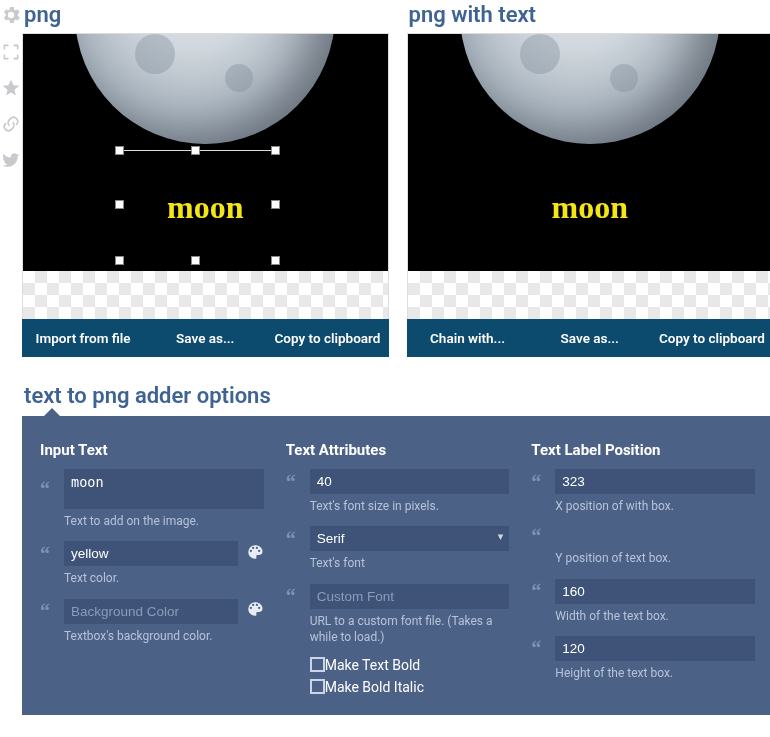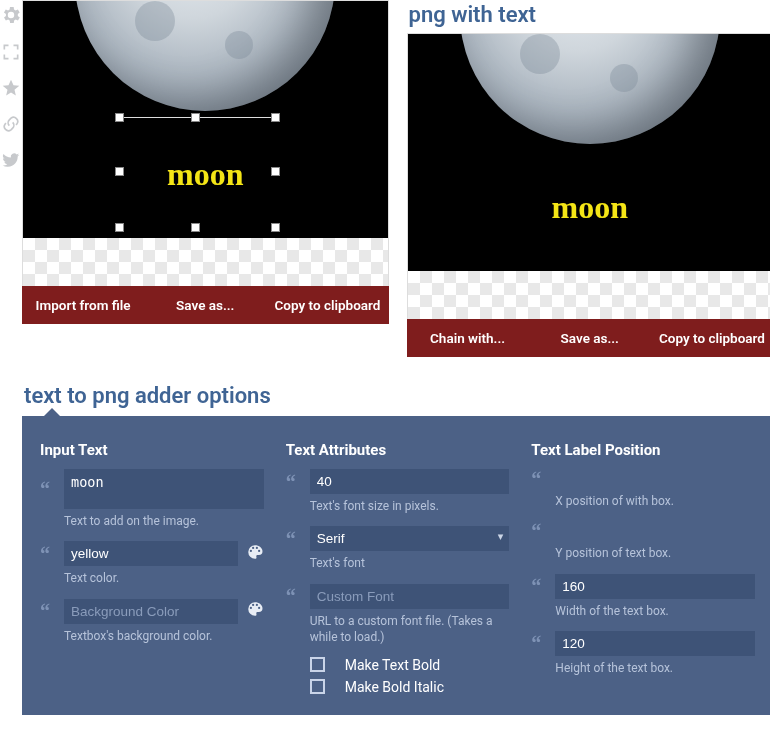--- a/index.html
+++ b/index.html
@@ -92,21 +92,21 @@
       linear-gradient(-45deg, #e8e8e8 25%, transparent 25%),
       linear-gradient(45deg, transparent 75%, #e8e8e8 75%),
       linear-gradient(-45deg, transparent 75%, #e8e8e8 75%);
     background-size: 24px 24px;
     background-position: 0 0, 0 12px, 12px -12px, -12px 0;
     border-left:1px solid #ddd;
     border-right:1px solid #ddd;
   }
   .action-bar {
     display:flex;
-    background:#7f1d1d;
+    background:#0c4a6e;
     color:#fff;
   }
   .action-bar .act {
     flex:1;
     text-align:center;
     padding:10px 6px;
     font-size:13.5px;
     font-weight:600;
     line-height:1.35;
     cursor:pointer;
@@ -190,21 +190,21 @@
     line-height:1.35;
   }
   .palette-ico {
     color:#e8edf5;
     flex-shrink:0;
     cursor:pointer;
   }
   .chk-row {
     display:flex;
     align-items:center;
-    gap:20px;
+    gap:0;
     margin:6px 0 0 24px;
     color:#fff;
     font-size:14px;
   }
   .chk {
     width:15px; height:15px;
     border:2px solid #c9d4e8;
     background:transparent;
     flex-shrink:0;
   }
@@ -238,20 +238,21 @@
       <svg width="20" height="20" viewBox="0 0 24 24">
           <path fill="currentColor" d="M22 5.9a8.2 8.2 0 0 1-2.4.7 4.1 4.1 0 0 0 1.8-2.3 8.2 8.2 0 0 1-2.6 1 4.1 4.1 0 0 0-7 3.7A11.7 11.7 0 0 1 3 4.9a4.1 4.1 0 0 0 1.3 5.5 4.1 4.1 0 0 1-1.9-.5v.1a4.1 4.1 0 0 0 3.3 4 4.2 4.2 0 0 1-1.9.1 4.1 4.1 0 0 0 3.8 2.9A8.3 8.3 0 0 1 2 18.6 11.7 11.7 0 0 0 8.3 20c7.5 0 11.7-6.3 11.7-11.7v-.5A8.3 8.3 0 0 0 22 5.9z"></path>
         </svg>
     </span>
   </div>
 
   <div class="main">
     <div class="panels">
 
       <div class="panel">
+        <div class="panel-title">png</div>
         <div class="canvas-wrap">
           <div class="canvas">
             <div class="moon"></div>
             <div class="moon-text">moon</div>
             <div class="sel-handles">
               <div class="sel-line" style="top:116px;left:96px;width:160px;"></div>
               <div class="handle" style="top:112px;left:92px;"></div>
               <div class="handle" style="top:112px;left:168px;"></div>
               <div class="handle" style="top:112px;left:248px;"></div>
               <div class="handle" style="top:166px;left:92px;"></div>
@@ -355,20 +356,21 @@
           <span class="chk"></span>
           <span>Make Bold Italic</span>
         </div>
       </div>
 
       <div class="col">
         <div class="col-title">Text Label Position</div>
 
         <div class="field-row">
           <span class="quote">“</span>
+          <input class="inp" value="323" style="">
         </div>
         <div class="desc">X position of with box.</div>
 
         <div class="field-row">
           <span class="quote">“</span>
         </div>
         <div class="desc">Y position of text box.</div>
 
         <div class="field-row">
           <span class="quote">“</span>

